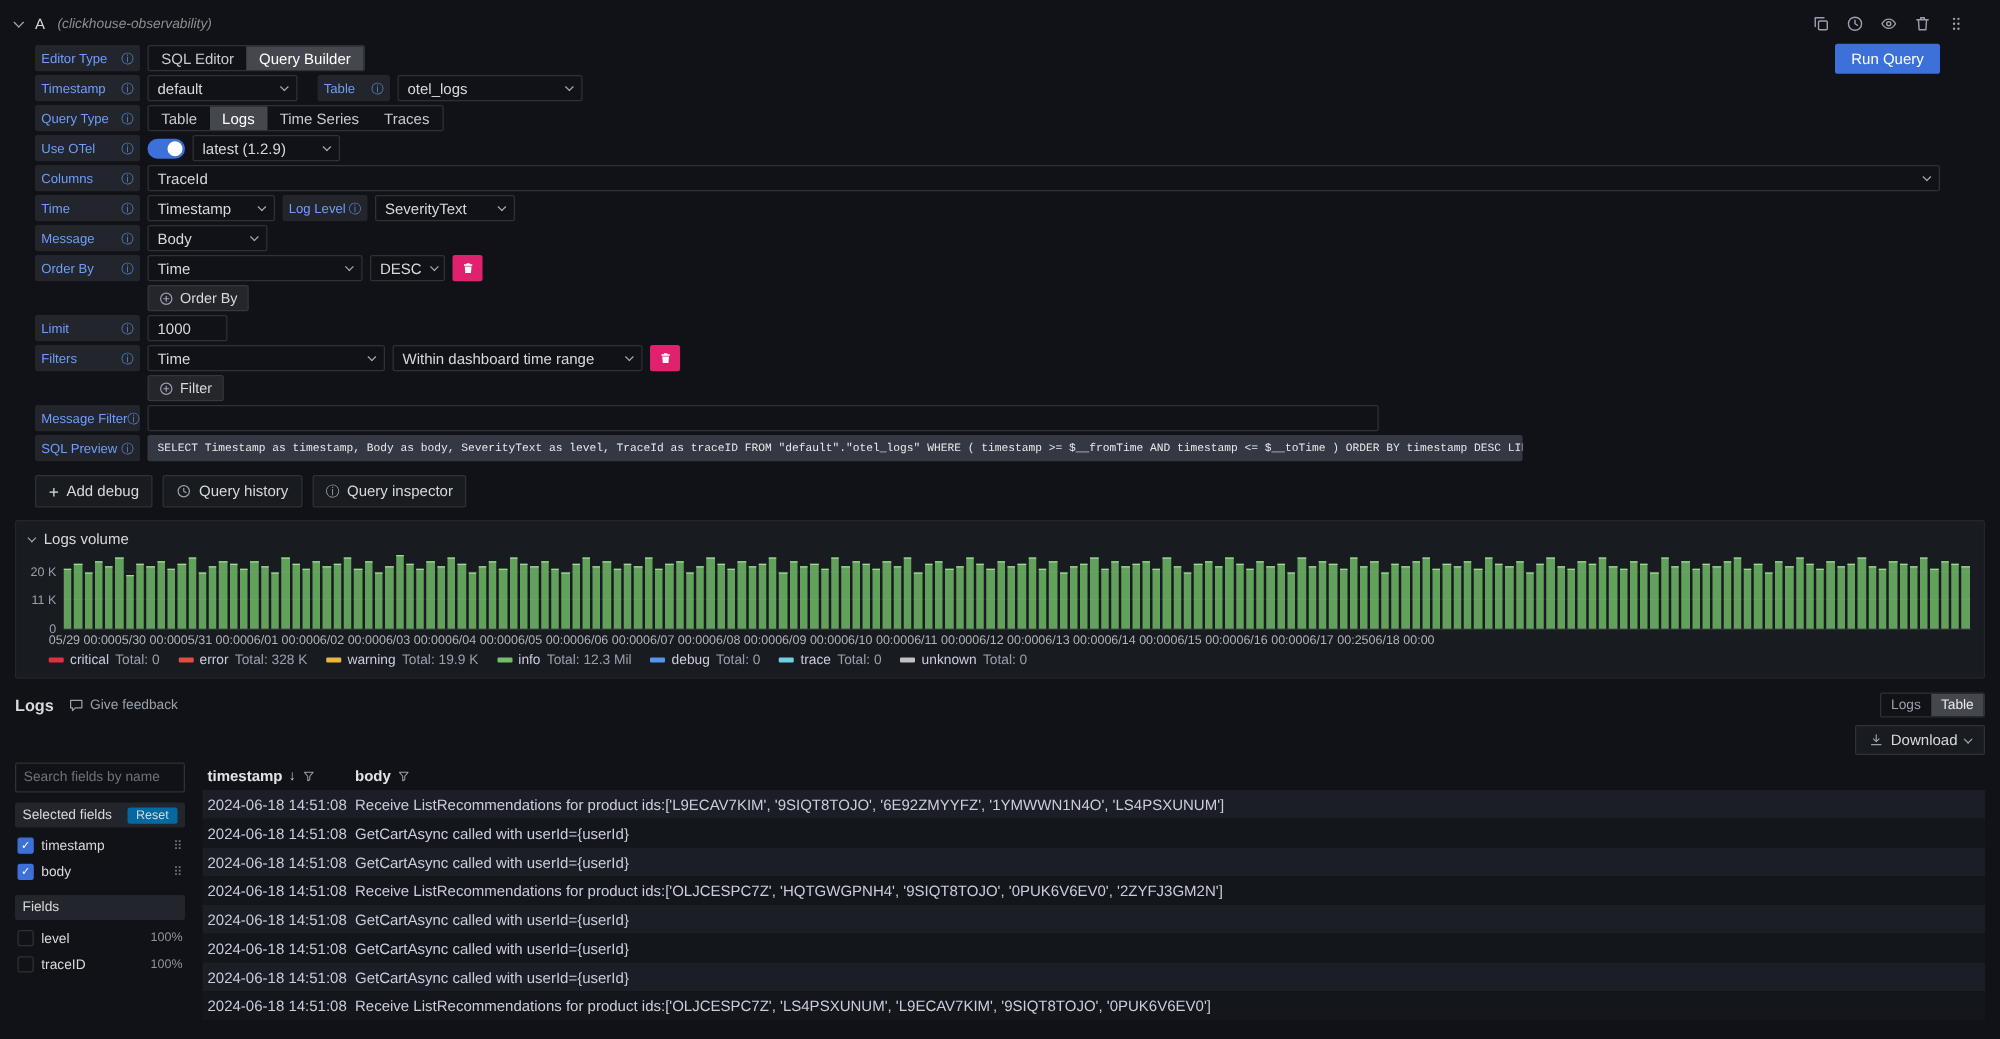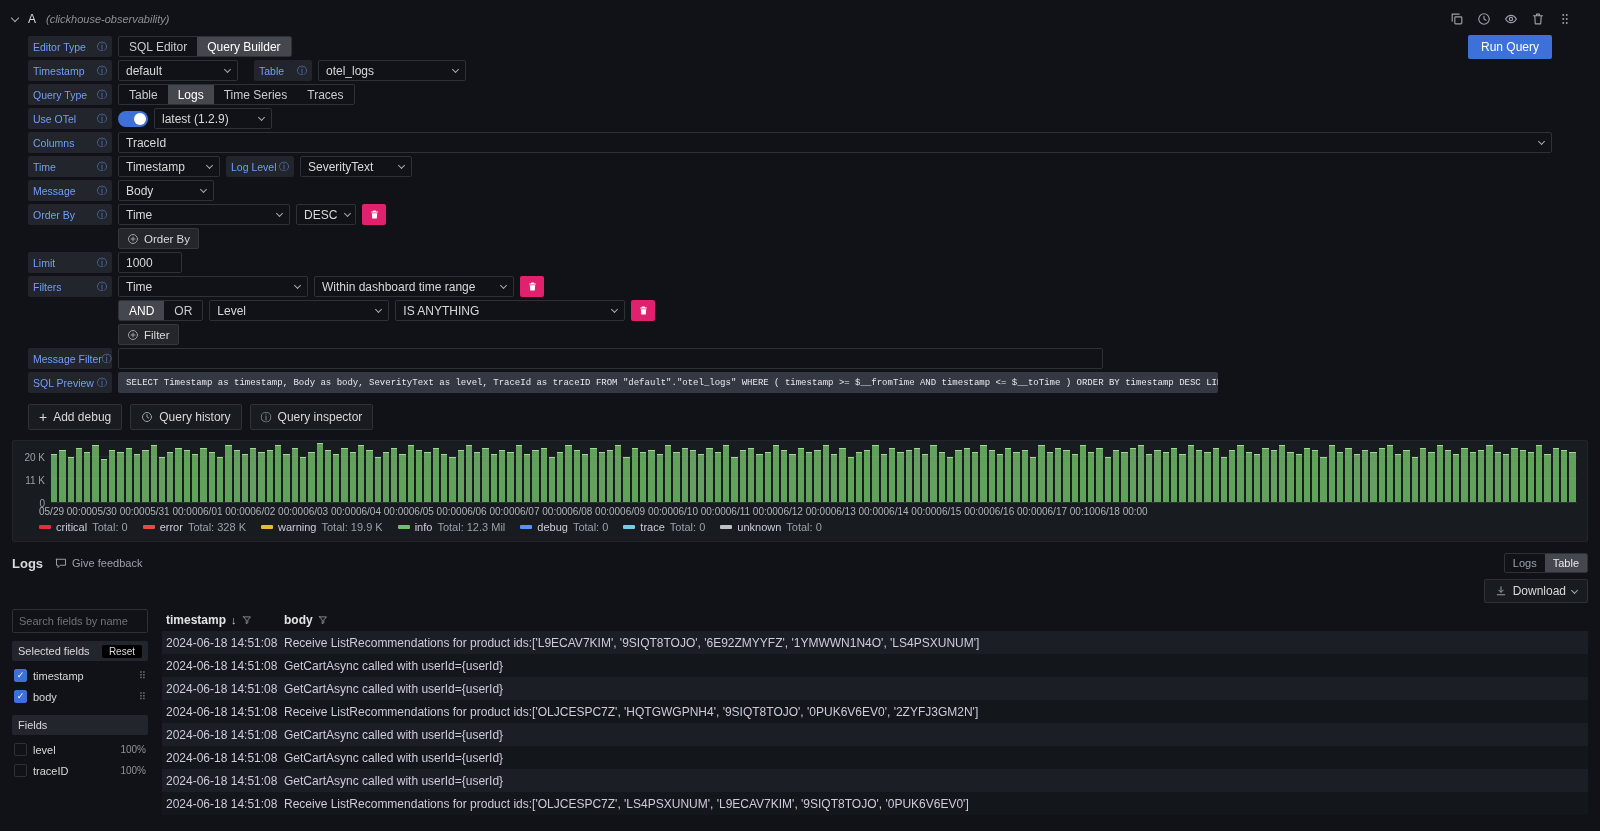--- a/index.html
+++ b/index.html
@@ -83,21 +83,21 @@
   .logs-header{display:flex;align-items:center;gap:12px;height:24px}
   .logs-title{font-size:13px;font-weight:700;color:#d8d9da}
   .feedback{display:inline-flex;align-items:center;gap:5px;color:#9aa0ab;font-size:11px}
   .logs-header .seg-group{margin-left:auto}
   .download-row{display:flex;justify-content:flex-end;padding:4px 0 6px}
   .logs-content{display:flex;gap:14px}
   .fields-sidebar{width:136px;flex:none}
   .search{width:100%;height:24px;background:#111217;border:1px solid #2c3235;border-radius:2px;color:#d8d9da;font-size:11px;padding:0 6px;outline:none;font-family:inherit}
   .search::placeholder{color:#6e7378}
   .band{margin-top:8px;height:20px;background:#22252b;display:flex;align-items:center;justify-content:space-between;padding:0 6px;font-size:11px;color:#d8d9da;border-radius:2px;margin-bottom:4px}
-  .reset{background:#000000;border-radius:2px;padding:1px 7px;font-size:10px;color:#d8d9da}
+  .reset{background:#0369a1;border-radius:2px;padding:1px 7px;font-size:10px;color:#d8d9da}
   .field-row{display:flex;align-items:center;gap:6px;height:21px;padding:0 2px;font-size:11px;color:#d8d9da}
   .cb{width:13px;height:13px;border-radius:2px;background:#111217;border:1px solid #2c3235;flex:none;display:flex;align-items:center;justify-content:center;font-size:9px;color:#fff;line-height:1}
   .cb.on{background:#3d71d9;border-color:#3d71d9}
   .grip{margin-left:auto;color:#6e7378;font-size:10px}
   .pct{margin-left:auto;color:#8e939a;font-size:10px}
 
   .logs-table{flex:1;min-width:0}
   .t-header{display:flex;height:22px;align-items:center;font-size:12px;color:#e3e4e8;font-weight:700}
   .t-col1{width:122px;flex:none;display:flex;align-items:center;gap:5px;padding-left:4px}
   .t-col2{flex:1;display:flex;align-items:center;gap:5px}
@@ -297,39 +297,20 @@
             <span>Within dashboard time range</span>
             <span class="chev"></span>
           </div>
         <button class="btn-danger">
             <svg class="trash-w" viewBox="0 0 16 16">
               <path d="M6.2 2.2h3.6l.4 1.3h2.6v1.6H3.2V3.5h2.6l.4-1.3ZM4.1 6h7.8l-.6 7.8H4.7L4.1 6Z"></path>
             </svg>
           </button>
       </div>
 
-      <div class="qrow indent">
-        <div class="seg-group">
-            <button class="seg active">AND</button>
-            <button class="seg">OR</button>
-          </div>
-        <div class="select w180">
-            <span>Level</span>
-            <span class="chev"></span>
-          </div>
-        <div class="select w230">
-            <span>IS ANYTHING</span>
-            <span class="chev"></span>
-          </div>
-        <button class="btn-danger">
-            <svg class="trash-w" viewBox="0 0 16 16">
-              <path d="M6.2 2.2h3.6l.4 1.3h2.6v1.6H3.2V3.5h2.6l.4-1.3ZM4.1 6h7.8l-.6 7.8H4.7L4.1 6Z"></path>
-            </svg>
-          </button>
-      </div>
 
       <div class="qrow indent">
         <button class="btn-add">
             <svg class="icn sm" viewBox="0 0 16 16">
               <circle cx="8" cy="8" r="6"></circle>
               <path d="M8 5.4v5.2M5.4 8h5.2"></path>
             </svg>
             <span>Filter</span>
           </button>
       </div>
@@ -364,20 +345,24 @@
           <span>Query history</span>
         </button>
       <button class="btn-secondary">
           <span class="info-g">ⓘ</span>
           <span>Query inspector</span>
         </button>
     </div>
   </section>
 
   <section class="panel">
+    <div class="panel-header">
+      <span class="chev"></span>
+      <span>Logs volume</span>
+    </div>
     <div class="chart-row">
       <div class="y-axis">
           <span class="ytick" style="bottom: 76.9231%;">20 K</span>
           <span class="ytick" style="bottom: 38.4615%;">11 K</span>
           <span class="ytick" style="bottom: 0%;">0</span>
         </div>
       <div class="plot">
         <div class="bars">
             <div class="bar" style="height: 80.7692%;"></div>
             <div class="bar" style="height: 88.4615%;"></div>
@@ -581,21 +566,21 @@
         <span>06/07 00:00</span>
         <span>06/08 00:00</span>
         <span>06/09 00:00</span>
         <span>06/10 00:00</span>
         <span>06/11 00:00</span>
         <span>06/12 00:00</span>
         <span>06/13 00:00</span>
         <span>06/14 00:00</span>
         <span>06/15 00:00</span>
         <span>06/16 00:00</span>
-        <span>06/17 00:10</span>
+        <span>06/17 00:25</span>
         <span>06/18 00:00</span>
       </div>
     <div class="legend">
         <span class="leg-item">
           <span class="swatch" style="background: rgb(224, 47, 68);"></span>
           <span>critical</span>
           <span class="leg-total">Total: 0</span>
         </span>
         <span class="leg-item">
           <span class="swatch" style="background: rgb(226, 77, 66);"></span>

